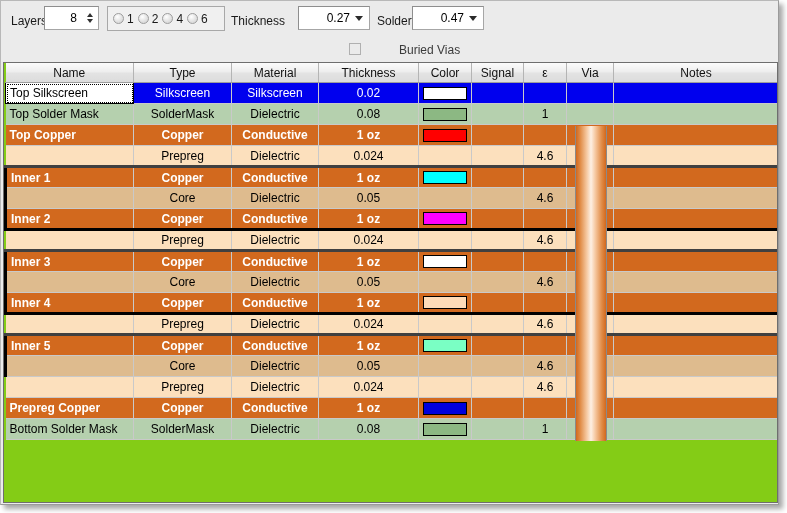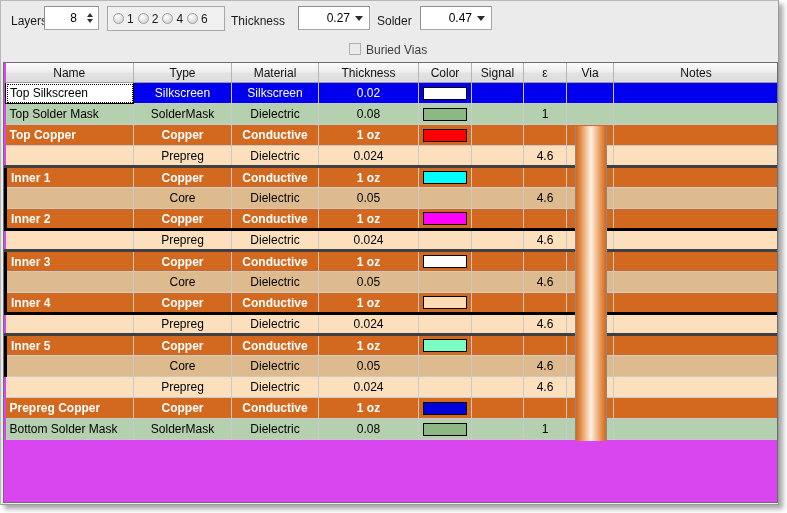--- a/index.html
+++ b/index.html
@@ -47,31 +47,31 @@
     display:flex;align-items:center;padding-left:5px;
   }
   .radio{display:flex;align-items:center;margin-right:4px;}
   .radio .dot{
     width:11px;height:11px;border-radius:50%;
     background:radial-gradient(circle at 38% 32%, #ffffff 0%, #e2e2e2 55%, #cfcfcf 100%);
     border:1px solid #9d9d9d;box-sizing:border-box;margin-right:3px;
   }
   .radio .rl{font-size:12px;color:#1a1a1a;}
 
-  #buriedvias{position:absolute;left:348px;top:42px;display:flex;align-items:flex-start;}
+  #buriedvias{position:absolute;left:348px;top:42px;display:flex;align-items:flex-start;gap:33px;}
   #buriedvias .box{
     width:12px;height:12px;background:#ebebeb;
     border:1px solid #b0b0b0;box-sizing:border-box;margin-right:5px;
   }
   #buriedvias .cl{font-size:12px;color:#3b3b3b;}
 
   
   #grid{
     position:absolute;left:2px;top:61px;width:775px;height:441px;
-    background:#d946ef;border:1px solid #6e6e6e;box-sizing:border-box;
+    background:#84cc16;border:1px solid #6e6e6e;box-sizing:border-box;
     overflow:hidden;
   }
   table{border-collapse:collapse;width:100%;table-layout:fixed;}
   th{
     background:linear-gradient(to bottom,#fbfbfb 0%,#ededed 48%,#e3e3e3 52%,#dcdcdc 100%);
     border-right:1px solid #b4b4b4;border-bottom:1px solid #9d9d9d;
     font-weight:normal;font-size:12px;color:#111;height:19px;padding:0;
     text-align:center;
   }
   td{
@@ -162,21 +162,21 @@
 
     <span class="tlabel" style="left:230px;top:13px;">Thickness</span>
 
     <div class="field" style="left:297px;top:5px;width:72px;height:24px;">
       <span class="val">0.27</span>
       <span class="combo-ar"></span>
     </div>
 
     <span class="tlabel" style="left:376px;top:13px;">Solder</span>
 
-    <div class="field" style="left:411px;top:5px;width:72px;height:24px;margin-left:8px;">
+    <div class="field" style="left:411px;top:5px;width:72px;height:24px;">
       <span class="val">0.47</span>
       <span class="combo-ar"></span>
     </div>
 
     <div id="buriedvias">
       <span class="box"></span>
       <span class="cl">Buried Vias</span>
     </div>
   </div>
 

